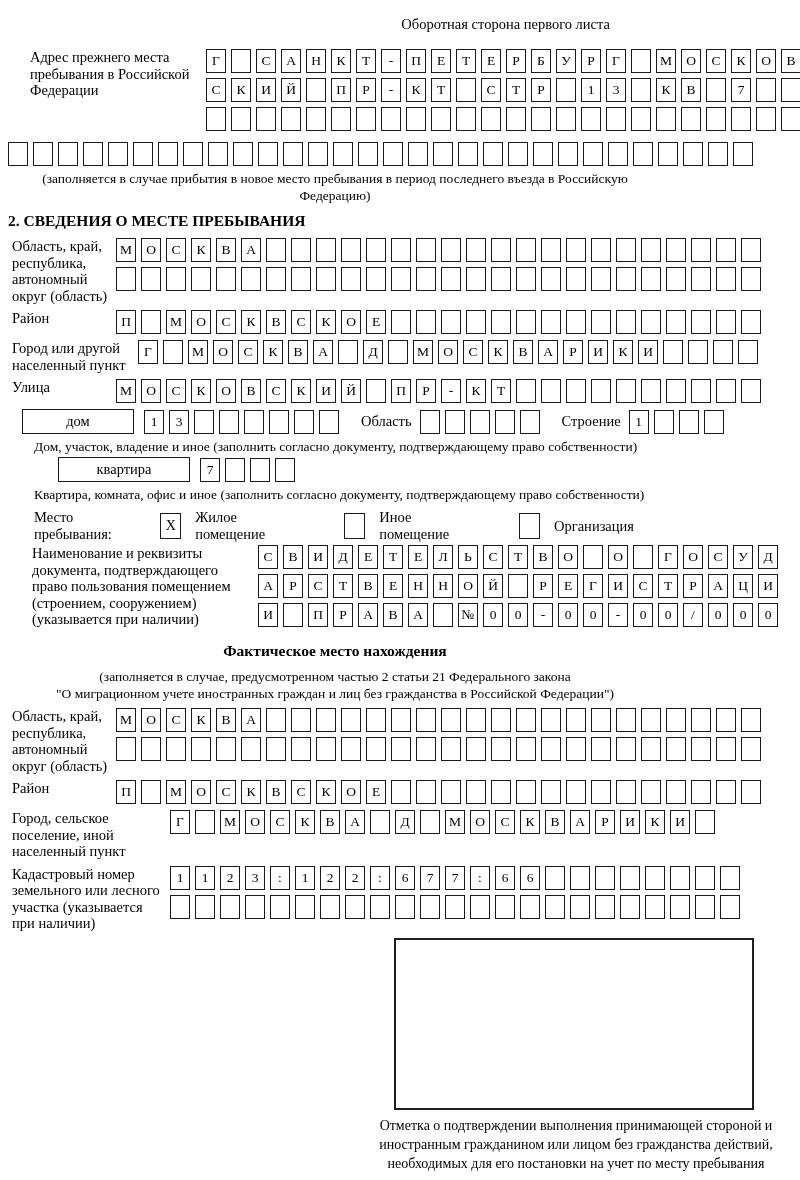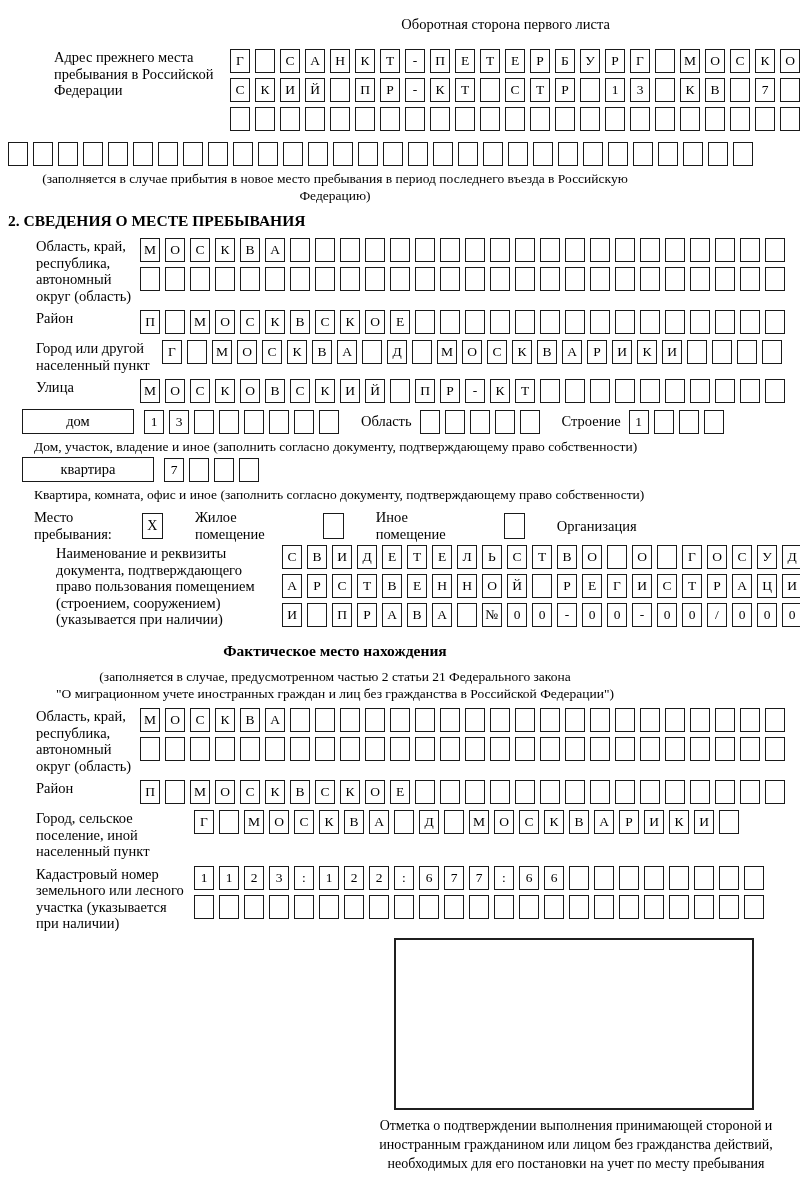--- a/index.html
+++ b/index.html
@@ -1,39 +1,39 @@
 <!DOCTYPE html>
 <html><head>
 <meta charset="utf-8">
 <style>
   html,body{margin:0;padding:0;background:#fff;color:#000;}
   body{width:800px;height:1180px;font-family:"Liberation Serif","DejaVu Serif",serif;overflow:hidden;}
   .page{position:relative;width:670px;height:1180px;padding:16px 8px 0 8px;box-sizing:border-box;}
   .top-note{font-size:14.5px;text-align:right;padding-right:52px;margin-bottom:16px;}
-  .frow{display:flex;align-items:flex-start;margin-bottom:6px;margin-left:24px;}
+  .frow{display:flex;align-items:flex-start;margin-bottom:6px;}
   .flabel{font-size:14.5px;line-height:16.5px;margin-right:8px;flex:0 0 auto;}
   .lw168{width:168px;margin-left:22px;}
   .lw96{width:96px;margin-left:4px;}
   .lw118{width:118px;margin-left:4px;}
   .lw150{width:150px;margin-left:4px;}
   .lw218{width:218px;margin-left:24px;}
   .rows>.cells{margin-bottom:5px;}
   .cells{display:flex;gap:5px;flex:0 0 auto;}
   .cell{width:20px;height:24px;border:1.6px solid #1a1a1a;box-sizing:border-box;display:flex;align-items:center;justify-content:center;font-size:13.5px;flex:0 0 auto;background:#fff;}
   .fullrow{margin:0 0 4px 0;}
   .note{font-size:13.5px;line-height:17px;}
   .center{text-align:center;}
   .indent{margin-left:26px;}
   .sec-title{font-size:15.5px;font-weight:bold;text-align:left;margin:8px 0 8px 0;}
   .house-row{display:flex;align-items:center;margin:2px 0 4px 14px;text-align:center;}
   .wide-box{border:1.6px solid #1a1a1a;height:25px;box-sizing:border-box;display:flex;align-items:center;justify-content:center;font-size:14.5px;flex:0 0 auto;}
   .w110{width:112px;margin-right:10px;}
-  .w130{width:132px;margin-right:10px;}
+  .w130{width:132px;margin-right:10px;margin-left:36px;}
   .inline-lbl{font-size:14.5px;margin:0 8px 0 22px;flex:0 0 auto;}
-  .stay-row{display:flex;align-items:center;font-size:14.5px;margin:6px 0 2px 26px;gap:18px;}
+  .stay-row{display:flex;align-items:center;font-size:14.5px;margin:6px 0 2px 26px;}
   .cbox{width:21px;height:26px;border:1.6px solid #1a1a1a;box-sizing:border-box;display:flex;align-items:center;justify-content:center;font-size:14px;margin:0 14px 0 12px;flex:0 0 auto;}
   .opt{margin-right:28px;}
   .stay-note{margin:0 0 6px 295px;}
   .sub-title{font-size:15.5px;font-weight:bold;text-align:center;margin:10px 0 8px 0;}
   .stamp-box{width:360px;height:172px;border:2px solid #1f1f1f;box-sizing:border-box;margin:6px 0 6px 386px;}
   .stamp-caption{width:452px;margin-left:342px;text-align:center;font-size:14px;line-height:19px;}
 </style>
 </head>
 <body>
 

